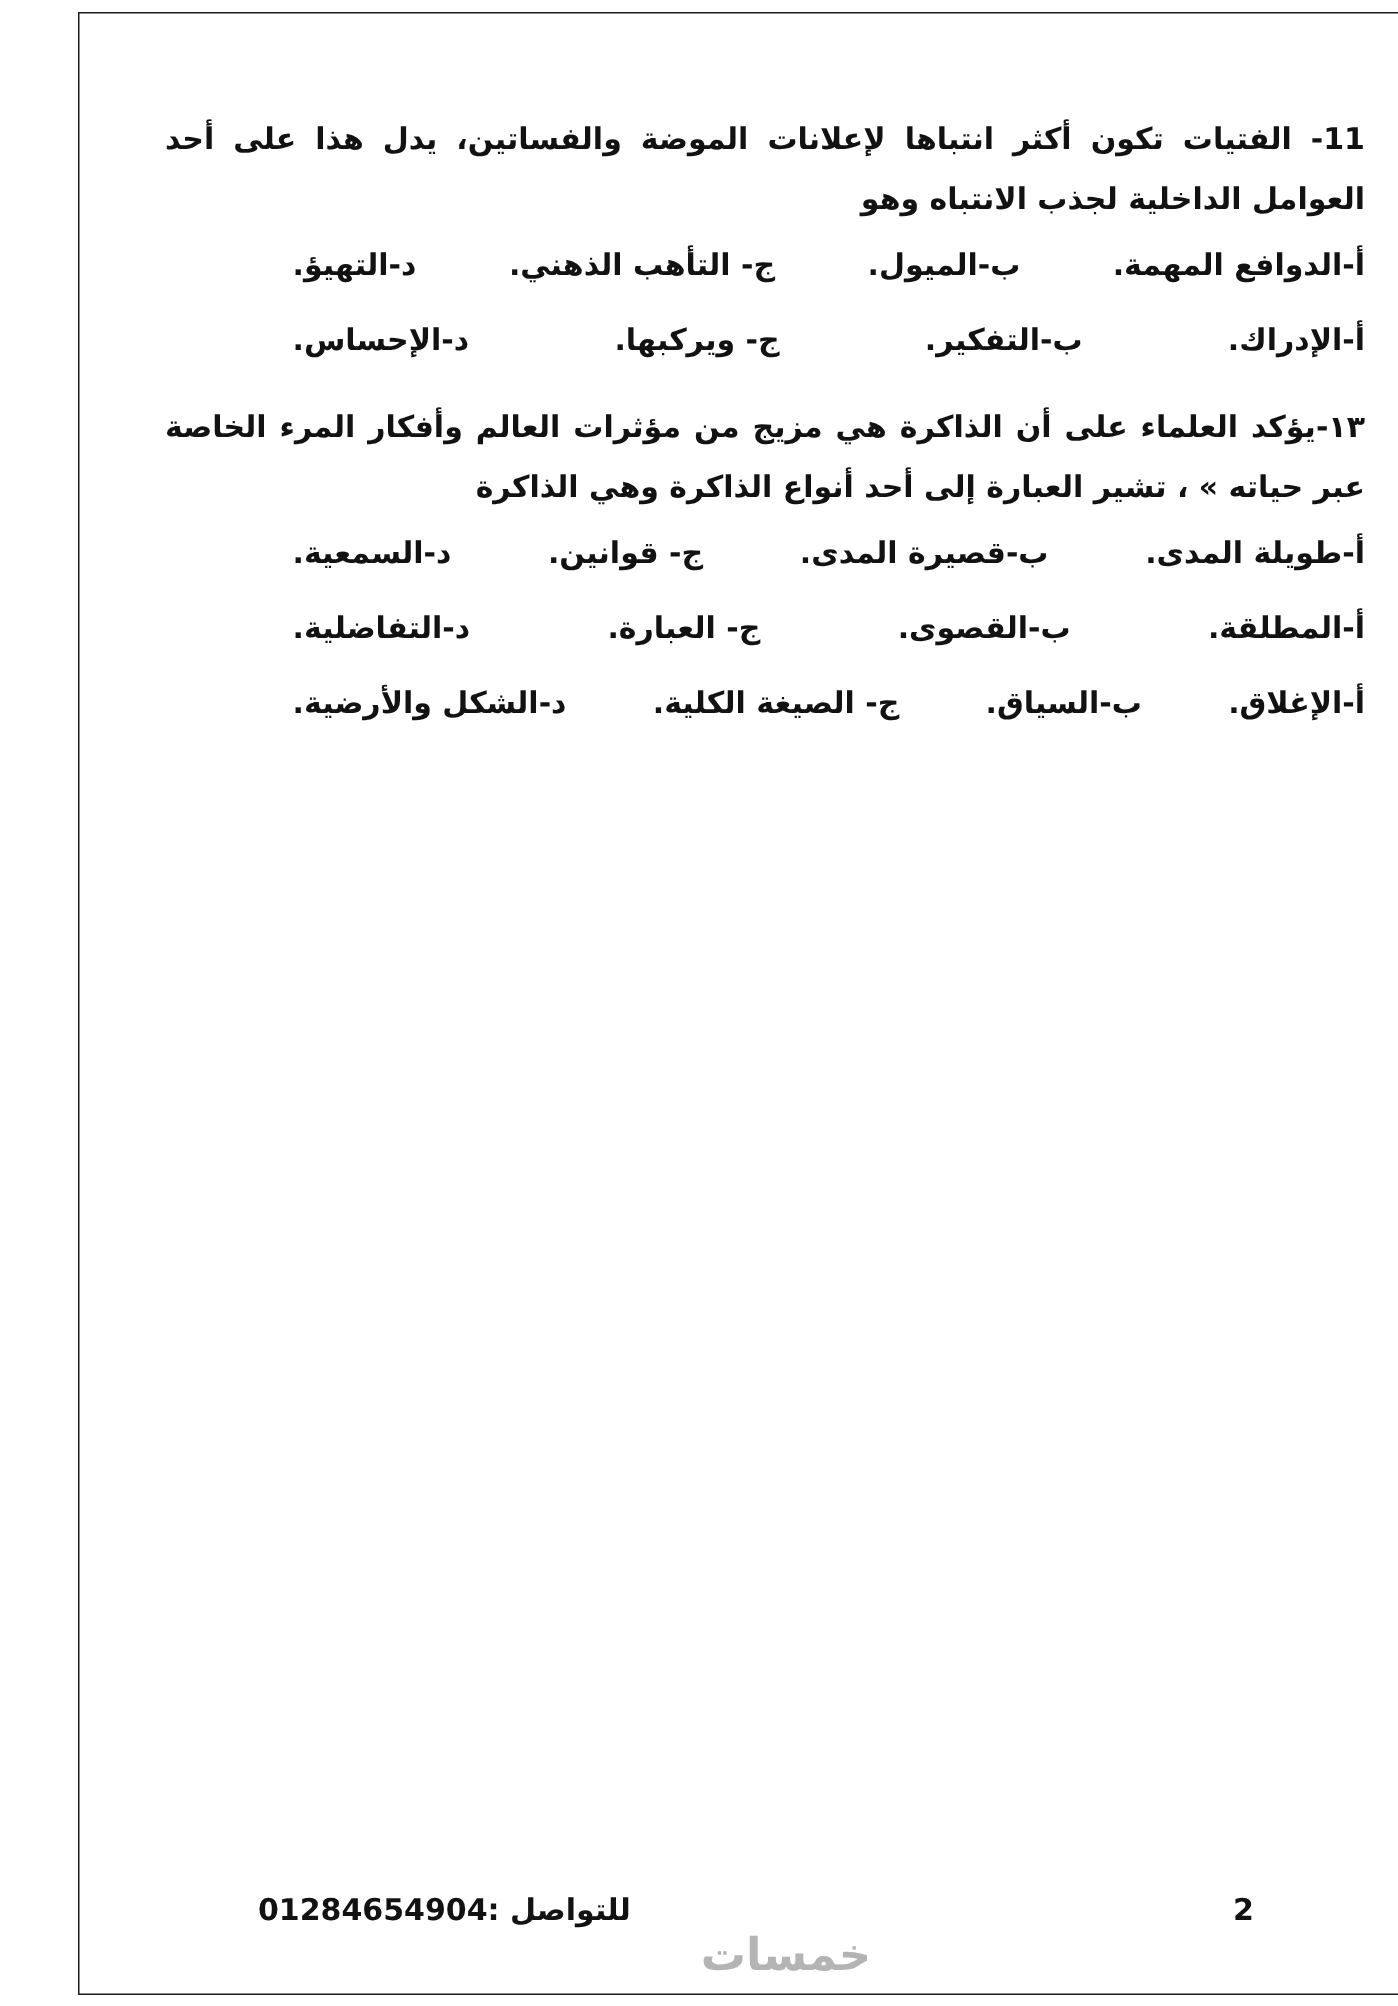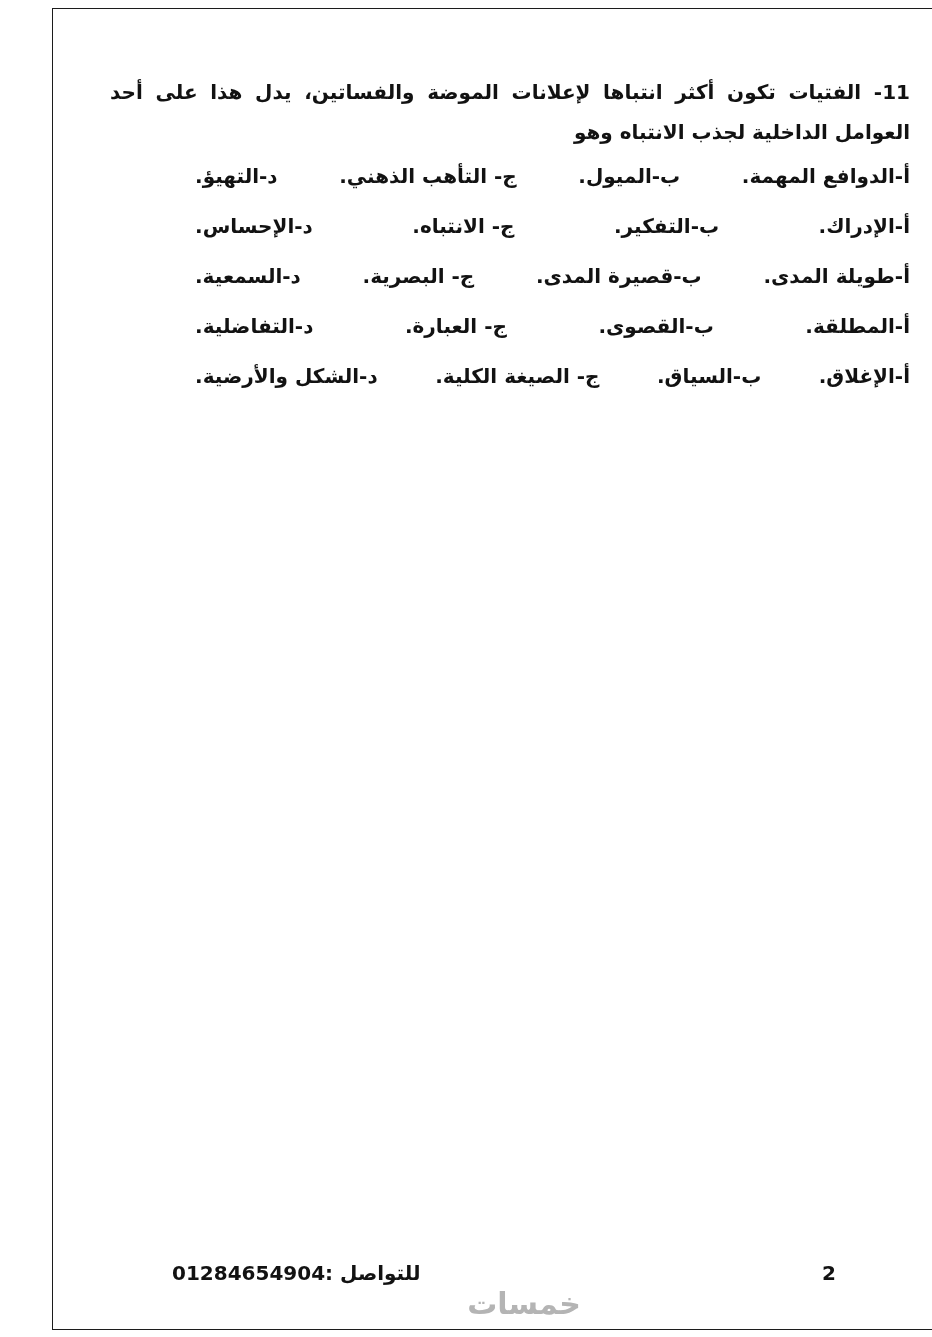--- a/index.html
+++ b/index.html
@@ -95,30 +95,31 @@
         <span>ب-الميول.</span>
         <span>ج- التأهب الذهني.</span>
         <span>د-التهيؤ.</span>
       </div>
     </div>
 
     <div class="question">
       <div class="options">
         <span>أ-الإدراك.</span>
         <span>ب-التفكير.</span>
-        <span>ج- الانتباه.</span>
+        <span>ج- ويركبها.</span>
         <span>د-الإحساس.</span>
       </div>
     </div>
 
     <div class="question">
+      <p class="q-text"><span>١٣-</span><span>يؤكد العلماء على أن الذاكرة هي مزيج من مؤثرات العالم وأفكار المرء الخاصة عبر حياته » ، تشير العبارة إلى أحد أنواع الذاكرة وهي الذاكرة</span></p>
       <div class="options">
         <span>أ-طويلة المدى.</span>
         <span>ب-قصيرة المدى.</span>
-        <span>ج- البصرية.</span>
+        <span>ج- قوانين.</span>
         <span>د-السمعية.</span>
       </div>
     </div>
 
     <div class="question">
       <div class="options">
         <span>أ-المطلقة.</span>
         <span>ب-القصوى.</span>
         <span>ج- العبارة.</span>
         <span>د-التفاضلية.</span>

